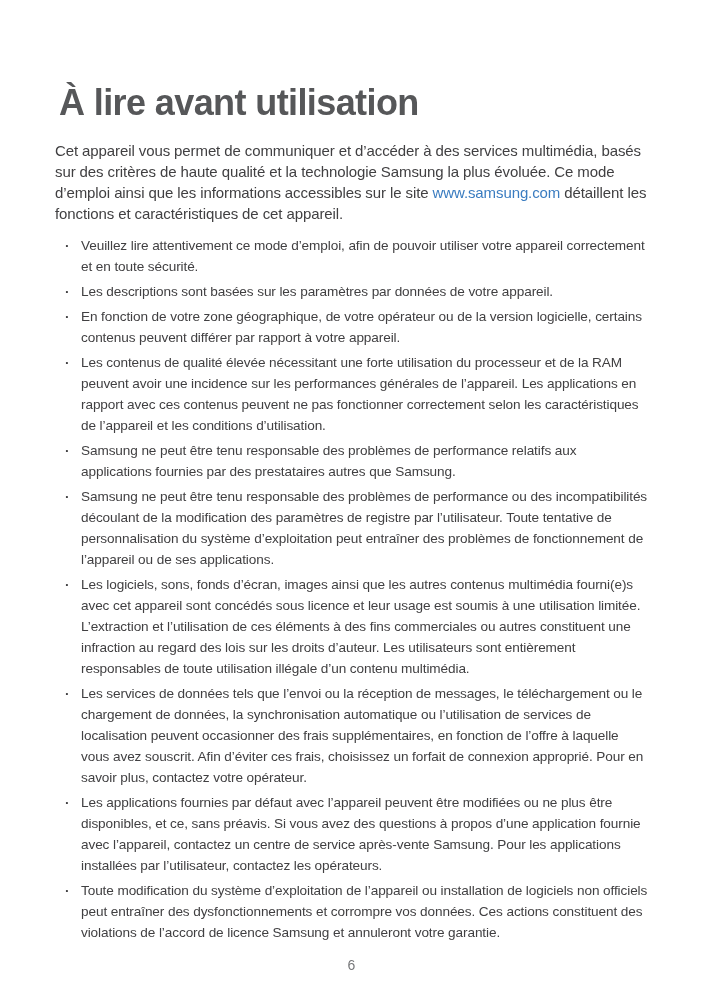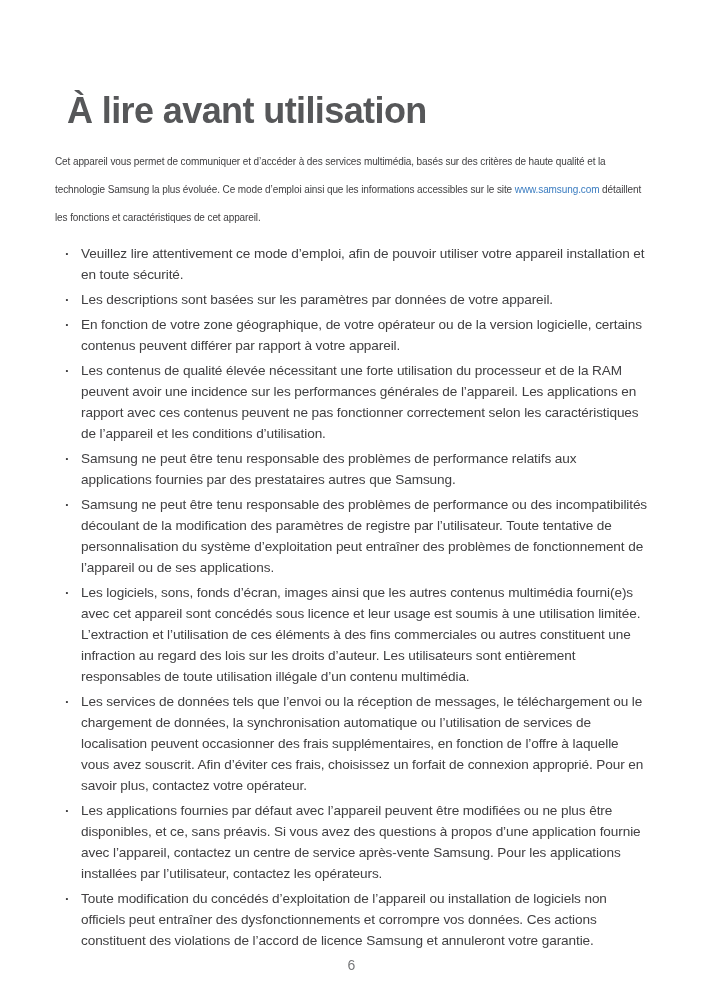--- a/index.html
+++ b/index.html
@@ -15,32 +15,32 @@
     font-family: "Liberation Sans", "DejaVu Sans", sans-serif;
     color: #414042;
     -webkit-font-smoothing: antialiased;
   }
   .page {
     padding: 0 55px;
     box-sizing: border-box;
     width: 703px;
   }
   .page-title {
-    margin: 12px;
+    margin: 4px;
     padding-top: 78px;
     font-size: 36px;
     line-height: 1.15;
     font-weight: 700;
     letter-spacing: -0.6px;
     color: #565759;
   }
   .intro {
     margin: 17px 0 0 0;
-    font-size: 10px;
-    line-height: 28px;
+    font-size: 15px;
+    line-height: 21px;
     letter-spacing: -0.1px;
     color: #414042;
   }
   .samsung-link {
     color: #3a7cc0;
     text-decoration: none;
     cursor: pointer;
   }
   .notice-list {
     list-style: none;
@@ -83,21 +83,21 @@
 
 <div class="page">
 
   <h1 class="page-title">À lire avant utilisation</h1>
 
   <p class="intro"><span>Cet appareil vous permet de communiquer et d’accéder à des services multimédia, basés sur des critères de haute qualité et la technologie Samsung la plus évoluée. Ce mode d’emploi ainsi que les informations accessibles sur le site </span><a class="samsung-link">www.samsung.com</a><span> détaillent les fonctions et caractéristiques de cet appareil.</span></p>
 
   <ul class="notice-list">
     <li>
       <span class="bullet-marker">·</span>
-      <span class="item-text">Veuillez lire attentivement ce mode d’emploi, afin de pouvoir utiliser votre appareil installation et en toute sécurité.</span>
+      <span class="item-text">Veuillez lire attentivement ce mode d’emploi, afin de pouvoir utiliser votre appareil correctement et en toute sécurité.</span>
     </li>
     <li>
       <span class="bullet-marker">·</span>
       <span class="item-text">Les descriptions sont basées sur les paramètres par données de votre appareil.</span>
     </li>
     <li>
       <span class="bullet-marker">·</span>
       <span class="item-text">En fonction de votre zone géographique, de votre opérateur ou de la version logicielle, certains contenus peuvent différer par rapport à votre appareil.</span>
     </li>
     <li>
@@ -119,19 +119,19 @@
     <li>
       <span class="bullet-marker">·</span>
       <span class="item-text">Les services de données tels que l’envoi ou la réception de messages, le téléchargement ou le chargement de données, la synchronisation automatique ou l’utilisation de services de localisation peuvent occasionner des frais supplémentaires, en fonction de l’offre à laquelle vous avez souscrit. Afin d’éviter ces frais, choisissez un forfait de connexion approprié. Pour en savoir plus, contactez votre opérateur.</span>
     </li>
     <li>
       <span class="bullet-marker">·</span>
       <span class="item-text">Les applications fournies par défaut avec l’appareil peuvent être modifiées ou ne plus être disponibles, et ce, sans préavis. Si vous avez des questions à propos d’une application fournie avec l’appareil, contactez un centre de service après-vente Samsung. Pour les applications installées par l’utilisateur, contactez les opérateurs.</span>
     </li>
     <li>
       <span class="bullet-marker">·</span>
-      <span class="item-text">Toute modification du concédés d’exploitation de l’appareil ou installation de logiciels non officiels peut entraîner des dysfonctionnements et corrompre vos données. Ces actions constituent des violations de l’accord de licence Samsung et annuleront votre garantie.</span>
+      <span class="item-text">Toute modification du système d’exploitation de l’appareil ou installation de logiciels non officiels peut entraîner des dysfonctionnements et corrompre vos données. Ces actions constituent des violations de l’accord de licence Samsung et annuleront votre garantie.</span>
     </li>
   </ul>
 
 </div>
 
 <div class="page-number">6</div>
 
 </body></html>

